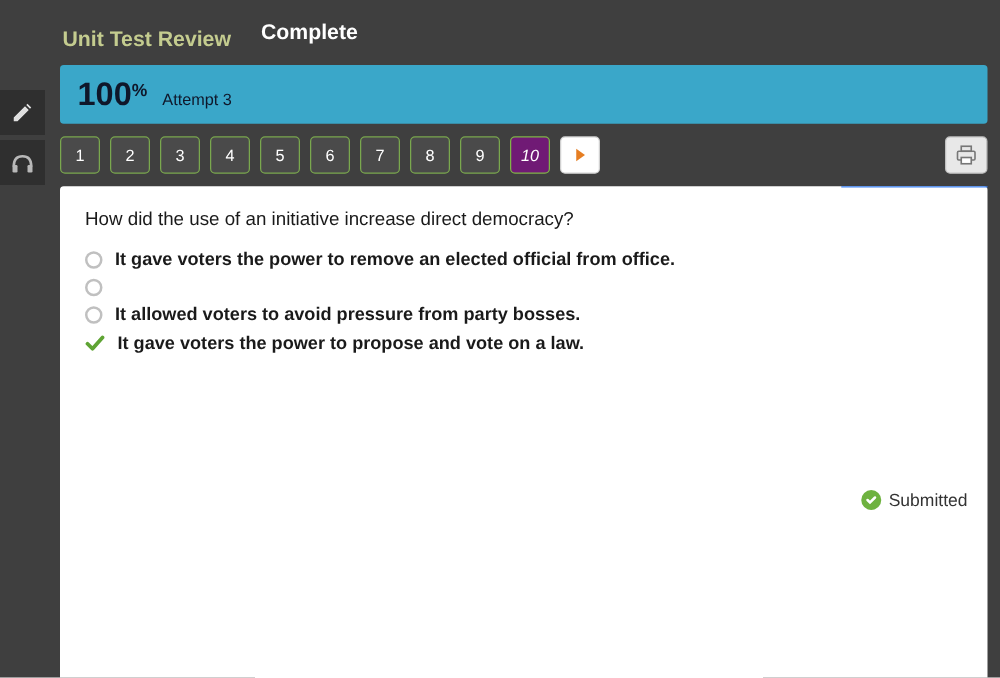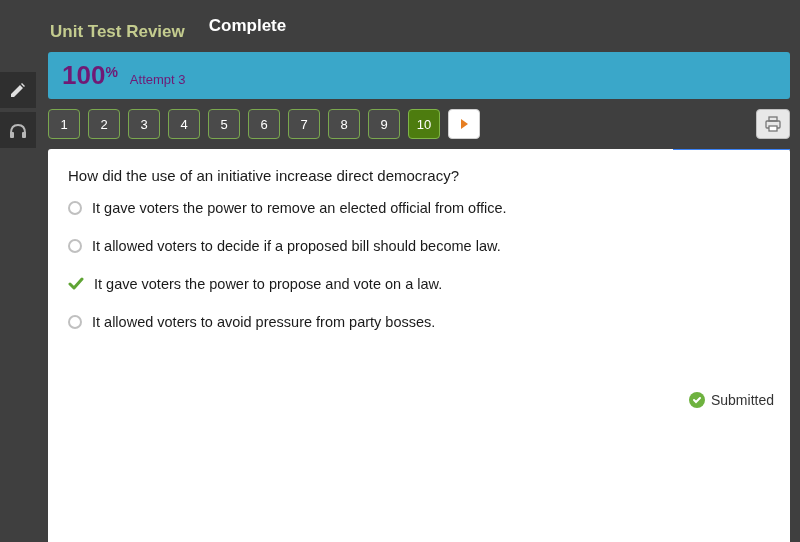--- a/index.html
+++ b/index.html
@@ -32,21 +32,21 @@
       font-size: 17px;
       font-weight: bold;
     }
     .score-banner {
       background: #3aa7c9;
       margin: 0 10px 0 48px;
       padding: 8px 14px;
       border-radius: 3px;
       display: flex;
       align-items: baseline;
-      color: #701a75;
+      color: #0f172a;
     }
     .score-value {
       font-size: 26px;
       font-weight: bold;
     }
     .score-percent {
       font-size: 14px;
       font-weight: bold;
       margin-right: 12px;
       position: relative;
@@ -68,22 +68,23 @@
       border: 1px solid #7aa84e;
       border-radius: 4px;
       color: #ffffff;
       font-size: 13px;
       display: flex;
       align-items: center;
       justify-content: center;
       cursor: pointer;
     }
     .nav-btn.active {
-      background: #4d7c0f;
+      background: #701a75;
       border-color: #7fb547;
+      font-style: italic;
     }
     .nav-arrow {
       width: 32px;
       height: 30px;
       background: #ffffff;
       border: 1px solid #d0d0d0;
       border-radius: 4px;
       display: flex;
       align-items: center;
       justify-content: center;
@@ -141,21 +142,22 @@
       flex: 1;
     }
     .question-text {
       font-size: 15px;
       color: #1a1a1a;
       margin-bottom: 16px;
     }
     .options {
       display: flex;
       flex-direction: column;
-      gap: 22px;
+      gap: 7px;
+      font-weight: bold;
     }
     .option {
       display: flex;
       align-items: center;
       gap: 10px;
     }
     .radio-circle {
       width: 14px;
       height: 14px;
       border: 2px solid #c0c0c0;
@@ -252,31 +254,30 @@
 <div class="content">
   <div class="question-area">
     <div class="question-text">How did the use of an initiative increase direct democracy?</div>
     <div class="options" id="options-list">
         <div class="option">
           <span class="radio-circle"></span>
           <span class="option-text">It gave voters the power to remove an elected official from office.</span>
         </div>
         <div class="option">
           <span class="radio-circle"></span>
-          <span class="option-text">It allowed voters to decide if a proposed bill should become law.</span>
+        </div>
+        <div class="option">
+          <span class="radio-circle"></span>
+          <span class="option-text">It allowed voters to avoid pressure from party bosses.</span>
         </div>
         <div class="option">
           <span class="check-mark"><svg width="16" height="14" viewBox="0 0 16 14">
               <path d="M2 7 L6 11 L14 2" stroke="#5fa434" stroke-width="3" fill="none" stroke-linecap="round" stroke-linejoin="round"></path>
             </svg></span>
           <span class="option-text">It gave voters the power to propose and vote on a law.</span>
-        </div>
-        <div class="option">
-          <span class="radio-circle"></span>
-          <span class="option-text">It allowed voters to avoid pressure from party bosses.</span>
         </div>
       </div>
   </div>
   <div class="footer">
     <div class="footer-check">
       <svg width="10" height="10" viewBox="0 0 10 10">
         <path d="M2 5 L4 7 L8 3" stroke="#fff" stroke-width="2" fill="none" stroke-linecap="round"></path>
       </svg>
     </div>
     <span class="footer-text">Submitted</span>

